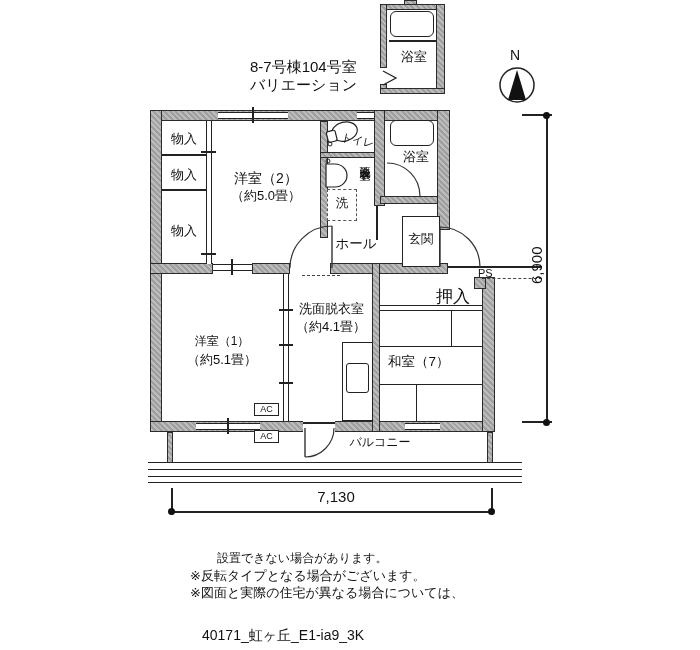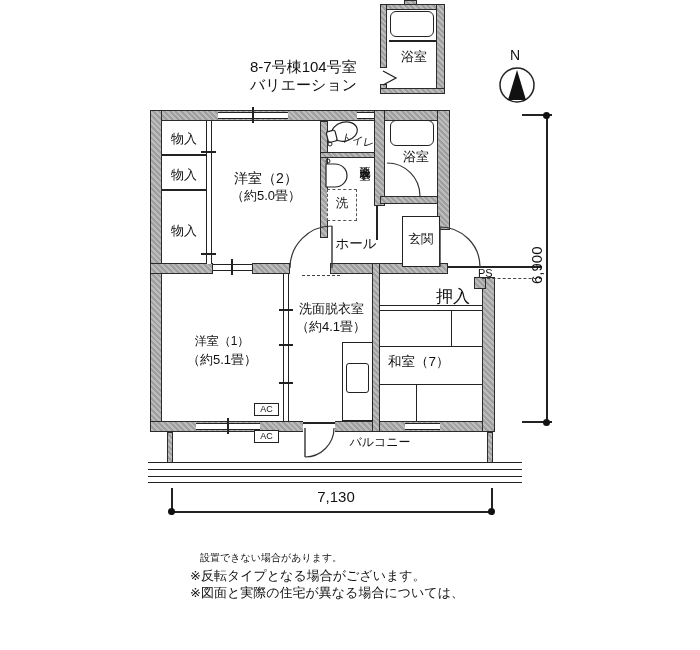--- a/index.html
+++ b/index.html
@@ -160,17 +160,18 @@
   <div class="dot" style="left:543px;top:419px;"></div>
   <div class="lbl ctr" style="left:505px;top:257px;width:64px;font-size:15px;transform:rotate(-90deg);">6,900</div>
 
   <div class="ln" style="left:172px;top:511px;width:320px;height:1.5px;"></div>
   <div class="ln" style="left:171px;top:488px;width:1.5px;height:27px;"></div>
   <div class="ln" style="left:491px;top:488px;width:1.5px;height:27px;"></div>
   <div class="dot" style="left:168px;top:508px;"></div>
   <div class="dot" style="left:488px;top:508px;"></div>
   <div class="lbl ctr" style="left:300px;top:489px;width:72px;font-size:15px;">7,130</div>
 
-  <div class="lbl" style="left:190px;top:552px;font-size:10px;font-family:Liberation Serif, serif;">　設置できない場合があります。</div>
+  <div class="lbl" style="left:205px;top:552px;font-size:12px;font-family:Liberation Serif, serif;">　設置できない場合があります。</div>
   <div class="lbl" style="left:190px;top:586px;font-size:13px;">※図面と実際の住宅が異なる場合については、</div>
   <div class="lbl" style="left:190px;top:569px;font-size:13px;">※反転タイプとなる場合がございます。</div>
+  <div class="lbl" style="left:202px;top:628px;font-size:14px;">40171_虹ヶ丘_E1-ia9_3K</div>
 
 </div>
 
 </body></html>

